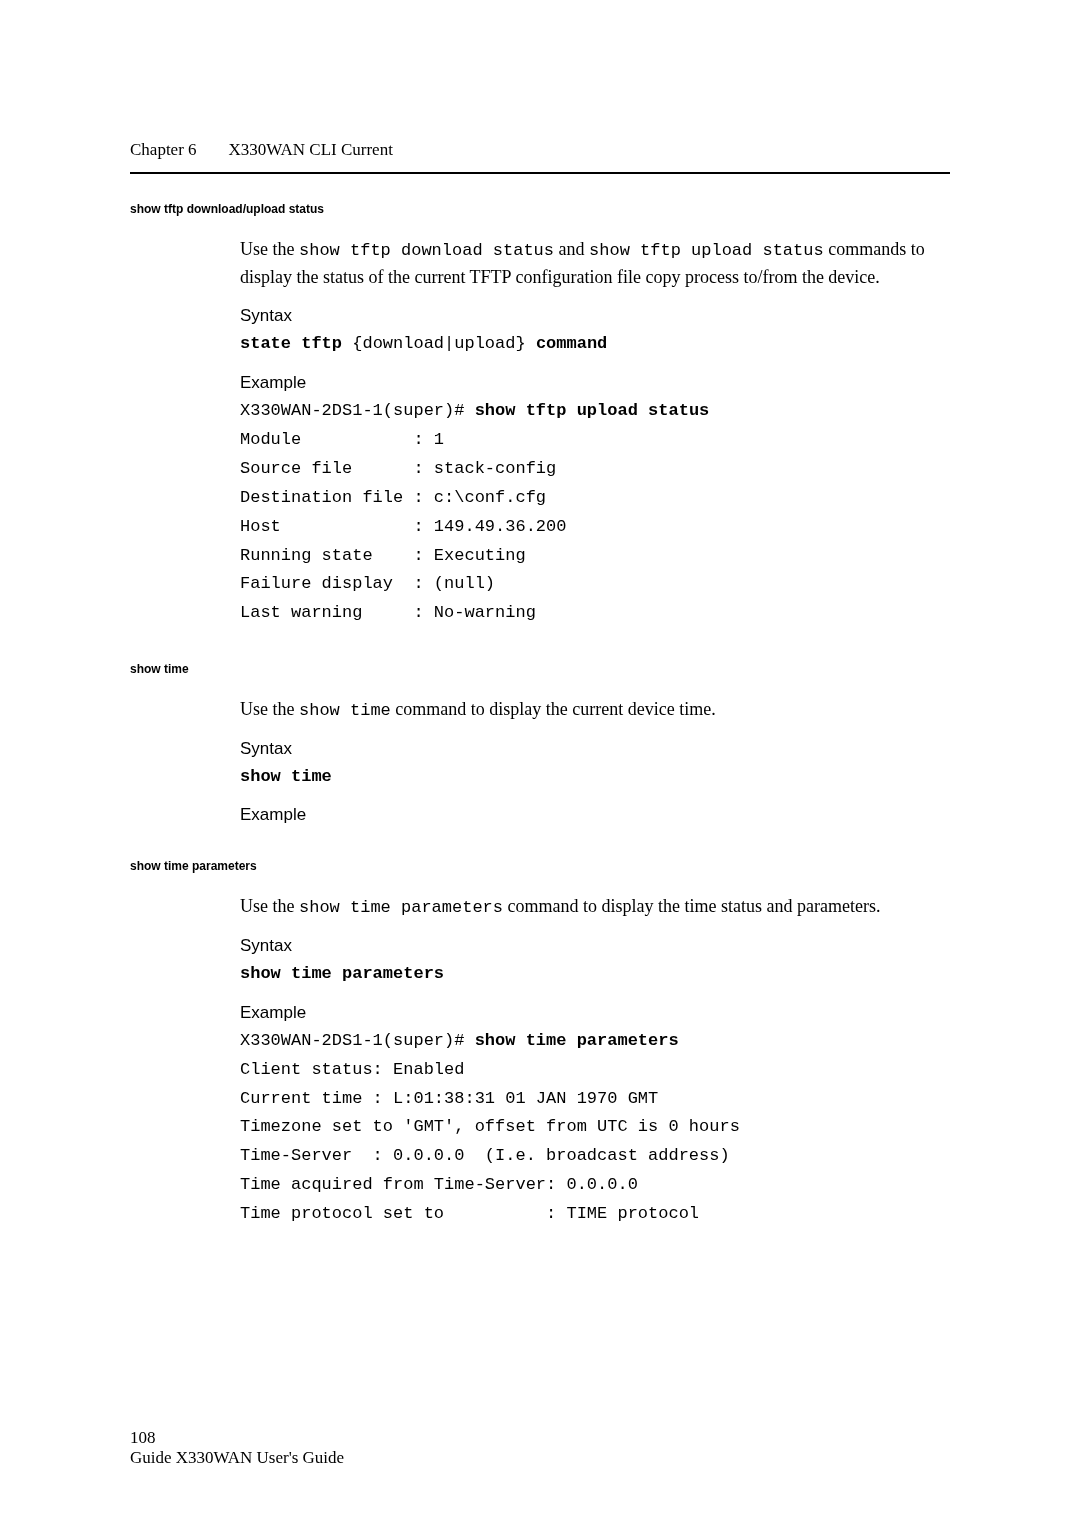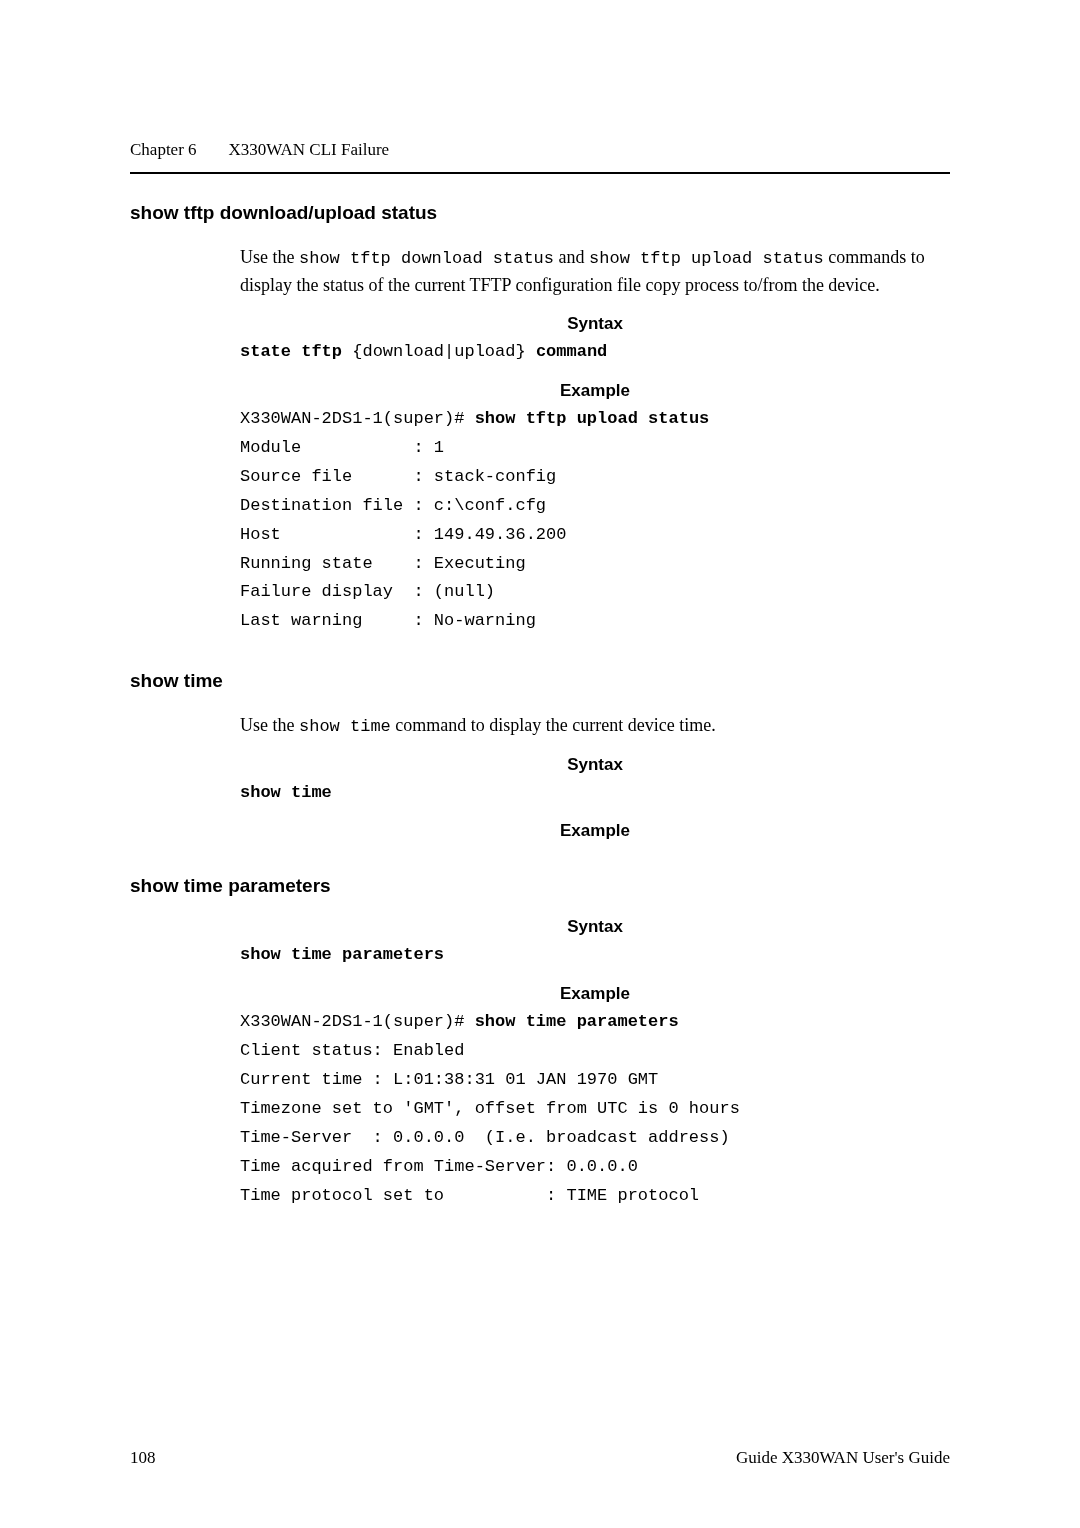--- a/index.html
+++ b/index.html
@@ -23,43 +23,42 @@
       margin-bottom: 12px;
     }
     .header-divider {
       border: none;
       border-top: 2px solid #000;
       margin-bottom: 28px;
     }
     .section-title {
       font-family: Arial, Helvetica, sans-serif;
       font-weight: bold;
-      font-size: 19px;
+      font-size: 12px;
       margin-bottom: 20px;
     }
     .indent-block {
       margin-left: 110px;
       margin-bottom: 18px;
     }
     .desc {
       font-size: 18px;
       line-height: 1.55;
       margin-bottom: 14px;
       margin-top: 8px;
     }
     .code-inline {
       font-family: 'Courier New', Courier, monospace;
       font-size: 17px;
     }
     .sub-heading {
       font-family: Arial, Helvetica, sans-serif;
-      font-weight: bold;
+      font-weight: normal;
       font-size: 17px;
       margin-bottom: 4px;
-      text-align: center;
     }
     .code-block {
       font-family: 'Courier New', Courier, monospace;
       font-size: 17px;
       line-height: 1.7;
       white-space: pre;
     }
     .code-bold {
       font-weight: bold;
     }
@@ -67,34 +66,35 @@
       margin-top: 34px;
     }
     .footer {
       position: absolute;
       bottom: 60px;
       left: 130px;
       right: 130px;
       display: flex;
       justify-content: space-between;
       font-size: 17px;
+      flex-direction: column;
     }
     .page-num {
       font-family: Georgia, serif;
     }
     .footer-title {
       font-family: Georgia, serif;
     }
   </style>
 </head>
 <body>
 
 <div class="header-line">
   <span>Chapter 6</span>
-  <span>X330WAN CLI Failure</span>
+  <span>X330WAN CLI Current</span>
 </div>
 <hr class="header-divider">
 
 <div class="section-title">show tftp download/upload status</div>
 <div class="indent-block">
   <p class="desc">
     <span>Use the </span><span class="code-inline">show tftp download status</span><span> and </span><span class="code-inline">show tftp upload status</span><span> commands to display the status of the current TFTP configuration file copy process to/from the device.</span>
   </p>
   <div class="sub-heading">Syntax</div>
   <div class="code-block"><span class="code-bold">state tftp</span><span> {download|upload} </span><span class="code-bold">command</span></div>
@@ -114,20 +114,23 @@
   <p class="desc">
     <span>Use the </span><span class="code-inline">show time</span><span> command to display the current device time.</span>
   </p>
   <div class="sub-heading">Syntax</div>
   <div class="code-block code-bold">show time</div>
   <div class="sub-heading" style="margin-top:14px;">Example</div>
 </div>
 
 <div class="section-title section-gap">show time parameters</div>
 <div class="indent-block">
+  <p class="desc">
+    <span>Use the </span><span class="code-inline">show time parameters</span><span> command to display the time status and parameters.</span>
+  </p>
   <div class="sub-heading">Syntax</div>
   <div class="code-block code-bold">show time parameters</div>
   <div class="sub-heading" style="margin-top:14px;">Example</div>
   <div class="code-block"><span>X330WAN-2DS1-1(super)# </span><span class="code-bold">show time parameters</span>
 <span>Client status: Enabled
 Current time : L:01:38:31 01 JAN 1970 GMT
 Timezone set to 'GMT', offset from UTC is 0 hours
 Time-Server  : 0.0.0.0  (I.e. broadcast address)
 Time acquired from Time-Server: 0.0.0.0
 Time protocol set to          : TIME protocol</span></div>

